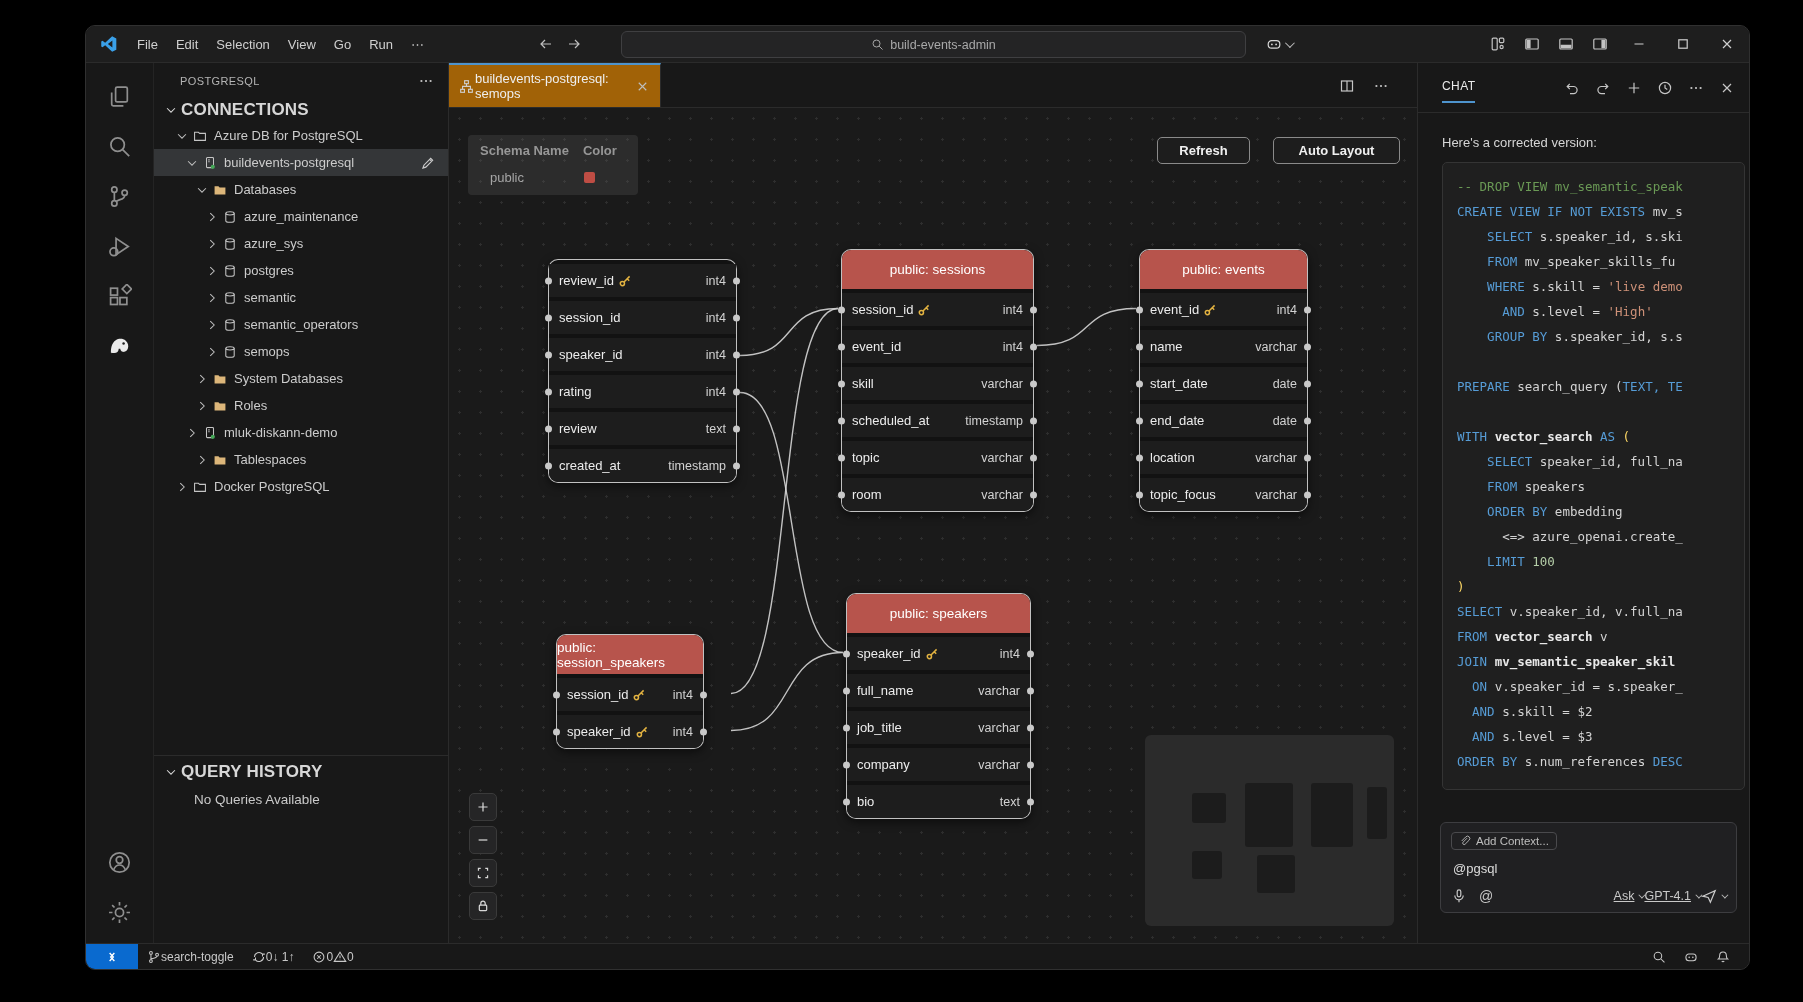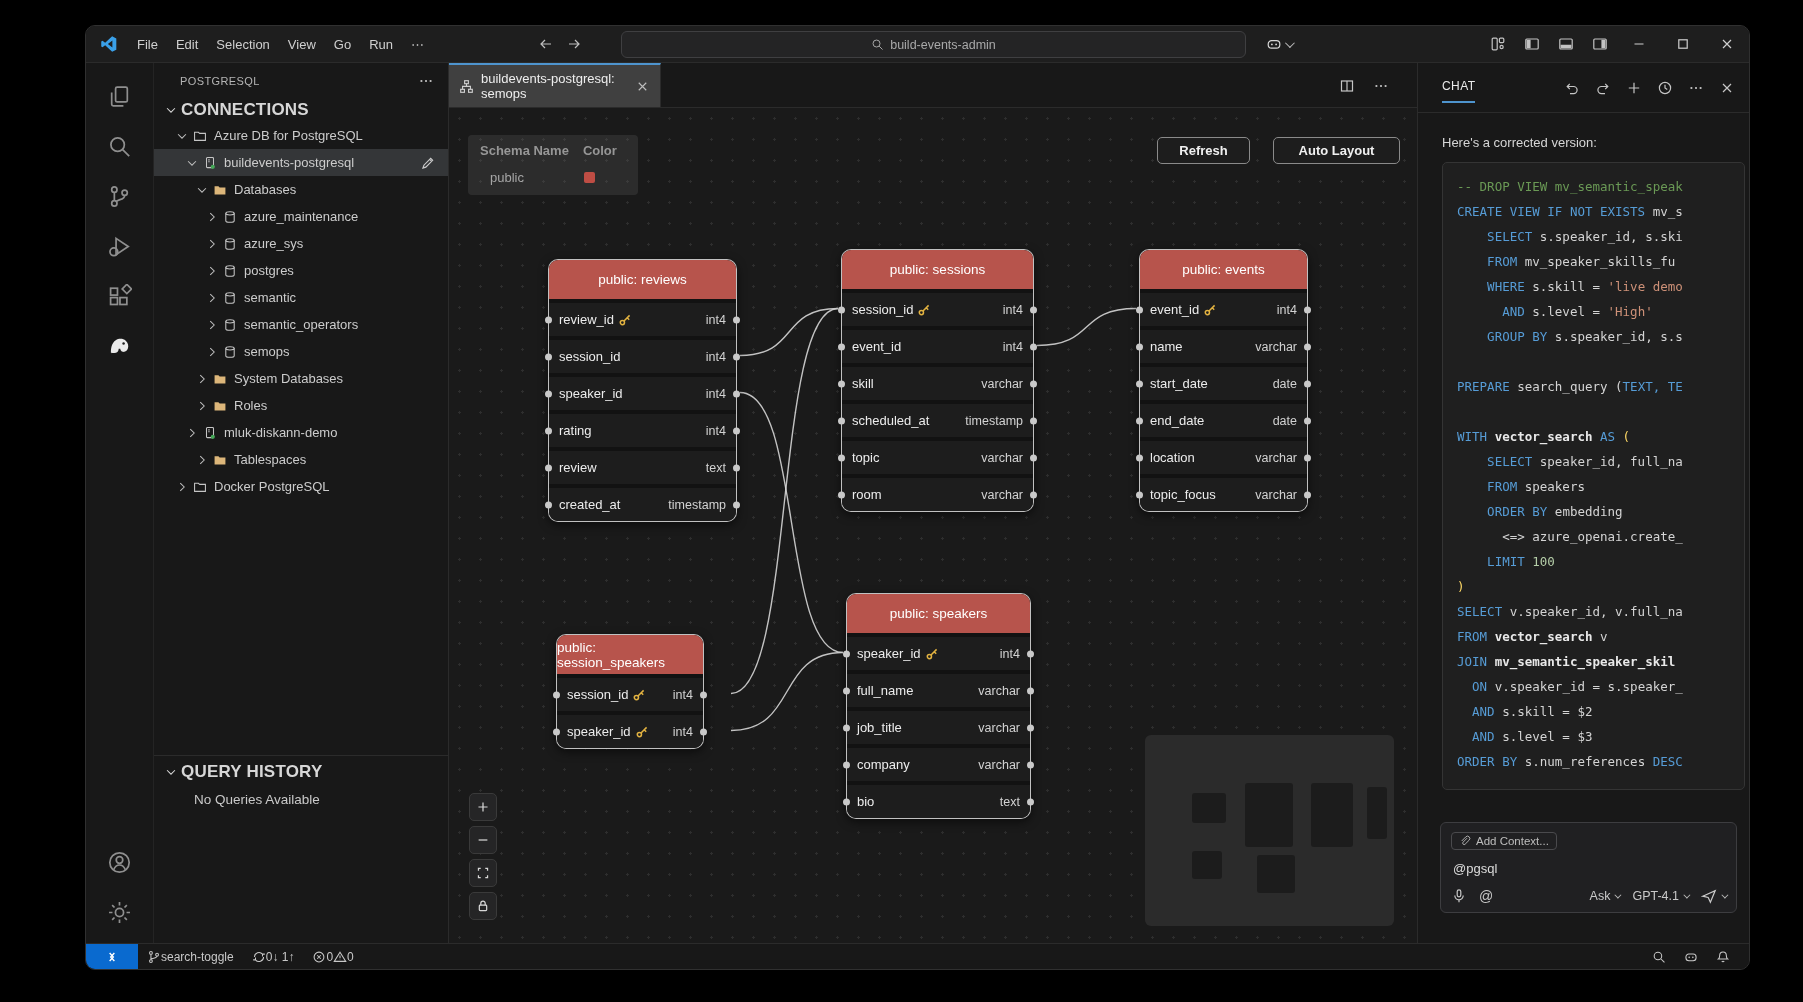--- a/index.html
+++ b/index.html
@@ -53,22 +53,22 @@
   .tree-row .tchev svg, .tree-row .ticon svg { width: 14px; height: 14px; }
   .tree-row .ticon { width: 20px; color: #c5c5c5; flex: 0 0 20px; }
   .tree-row .tlabel { margin-left: 4px; white-space: nowrap; }
   .tree-row .trail { margin-left: auto; margin-right: 12px; color: #c9c9c9; }
   .qh { margin-top: auto; border-top: 1px solid #2b2b2b; min-height: 188px; padding-top: 4px; }
   .qh-empty { padding: 8px 0 0 40px; color: #c9c9c9; font-size: 13.5px; }
 
   .editor { flex: 1; min-width: 0; display: flex; flex-direction: column; }
   .tabbar { height: 45px; flex: 0 0 45px; background: #181818; border-bottom: 1px solid #2b2b2b;
     display: flex; align-items: stretch; position: relative; }
-  .tab { width: 212px; background: #404040; border-top: 2px solid #4e94ce; border-right: 1px solid #2b2b2b;
-    display: flex; align-items: center; gap: 7px; padding: 0 10px; font-size: 13px; color: #eeeeee; }
+  .tab { width: 212px; background: #a16207; border-top: 2px solid #4e94ce; border-right: 1px solid #2b2b2b;
+    display: flex; align-items: center; gap: 1px; padding: 0 10px; font-size: 13px; color: #eeeeee; }
   .tab .icon { color: #cfcfcf; } .tab .icon svg { width: 15px; height: 15px; }
   .tab .tclose { margin-left: auto; color: #bdbdbd; }
   .ed-actions { position: absolute; right: 28px; top: 0; height: 45px; display: flex; gap: 18px;
     align-items: center; color: #c5c5c5; }
 
   .canvas { flex: 1; position: relative; overflow: hidden; background-color: #1a1a1a;
     background-image: radial-gradient(#2e2e2e 1.3px, transparent 1.4px); background-size: 21px 21px; }
 
   .legend { position: absolute; left: 19px; top: 27px; width: 170px; background: rgba(95,95,95,.28);
     border-radius: 4px; padding: 8px 12px 10px; }
@@ -128,21 +128,21 @@
   .tk-kw { color: #569cd6; } .tk-id { color: #d4d4d4; } .tk-str { color: #ce9178; }
   .tk-com { color: #6a9955; } .tk-num { color: #b5cea8; } .tk-yel { color: #ffd966; }
   .tk-b { color: #e9e9e9; font-weight: bold; }
   .chat-input { margin: 12px 12px 30px 22px; background: #202022; border: 1px solid #3d3d40;
     border-radius: 6px; padding: 9px 10px 8px; }
   .ctx-chip { display: inline-flex; align-items: center; gap: 5px; border: 1px solid #4a4a4d;
     border-radius: 4px; padding: 2px 7px; font-size: 11.5px; color: #bdbdbd; }
   .ctx-chip svg { width: 12px; height: 12px; }
   .chat-prompt { padding: 10px 2px 12px; font-size: 13px; color: #dddddd; }
   .chat-ctl { display: flex; align-items: center; gap: 12px; color: #c9c9c9; font-size: 12.5px; }
-  .chat-ctl .right { margin-left: auto; display: flex; align-items: center; gap: 13px; }
+  .chat-ctl .right { margin-left: auto; display: flex; align-items: center; gap: 1px; text-decoration: underline; }
   .drop { display: inline-flex; align-items: center; gap: 4px; }
   .drop .chev { width: 5px; height: 5px; }
   .at-glyph { font-size: 14px; color: #c9c9c9; }
 
   
   .statusbar { height: 26px; flex: 0 0 26px; background: #181818; border-top: 1px solid #2b2b2b;
     display: flex; align-items: center; font-size: 12px; color: #c8c8c8; }
   .sb-remote { width: 52px; height: 100%; background: #0a6acf; color: #fff; display: flex;
     align-items: center; justify-content: center; }
   .sb-remote svg { width: 14px; height: 14px; stroke-width: 1.6; }
@@ -591,21 +591,20 @@
      <span class="swatch" style="background:#bf4d44"></span>
    </div>
             </div>
         </div>
 
         <div class="cv-btn refresh">Refresh</div>
         <div class="cv-btn autolayout">Auto Layout</div>
 
         <div>
             <div class="er-table" style="left:99px;top:151px;width:189px">
-     <div class="er-head" style="background:#b7544c">public: reviews</div>
      <div class="er-body">
                 <div class="er-row">
           <span class="dot l"></span>
           <span>review_id</span>
           <span class="keyic">
                     <svg viewBox="0 0 12 12" fill="none" stroke="#e3b341" stroke-width="1.5">
                       <circle cx="3.4" cy="8.6" r="2.1"></circle>
                       <path d="M5 7 10.6 1.4M8.2 3.8l2 2"></path>
                     </svg>
                   </span>

